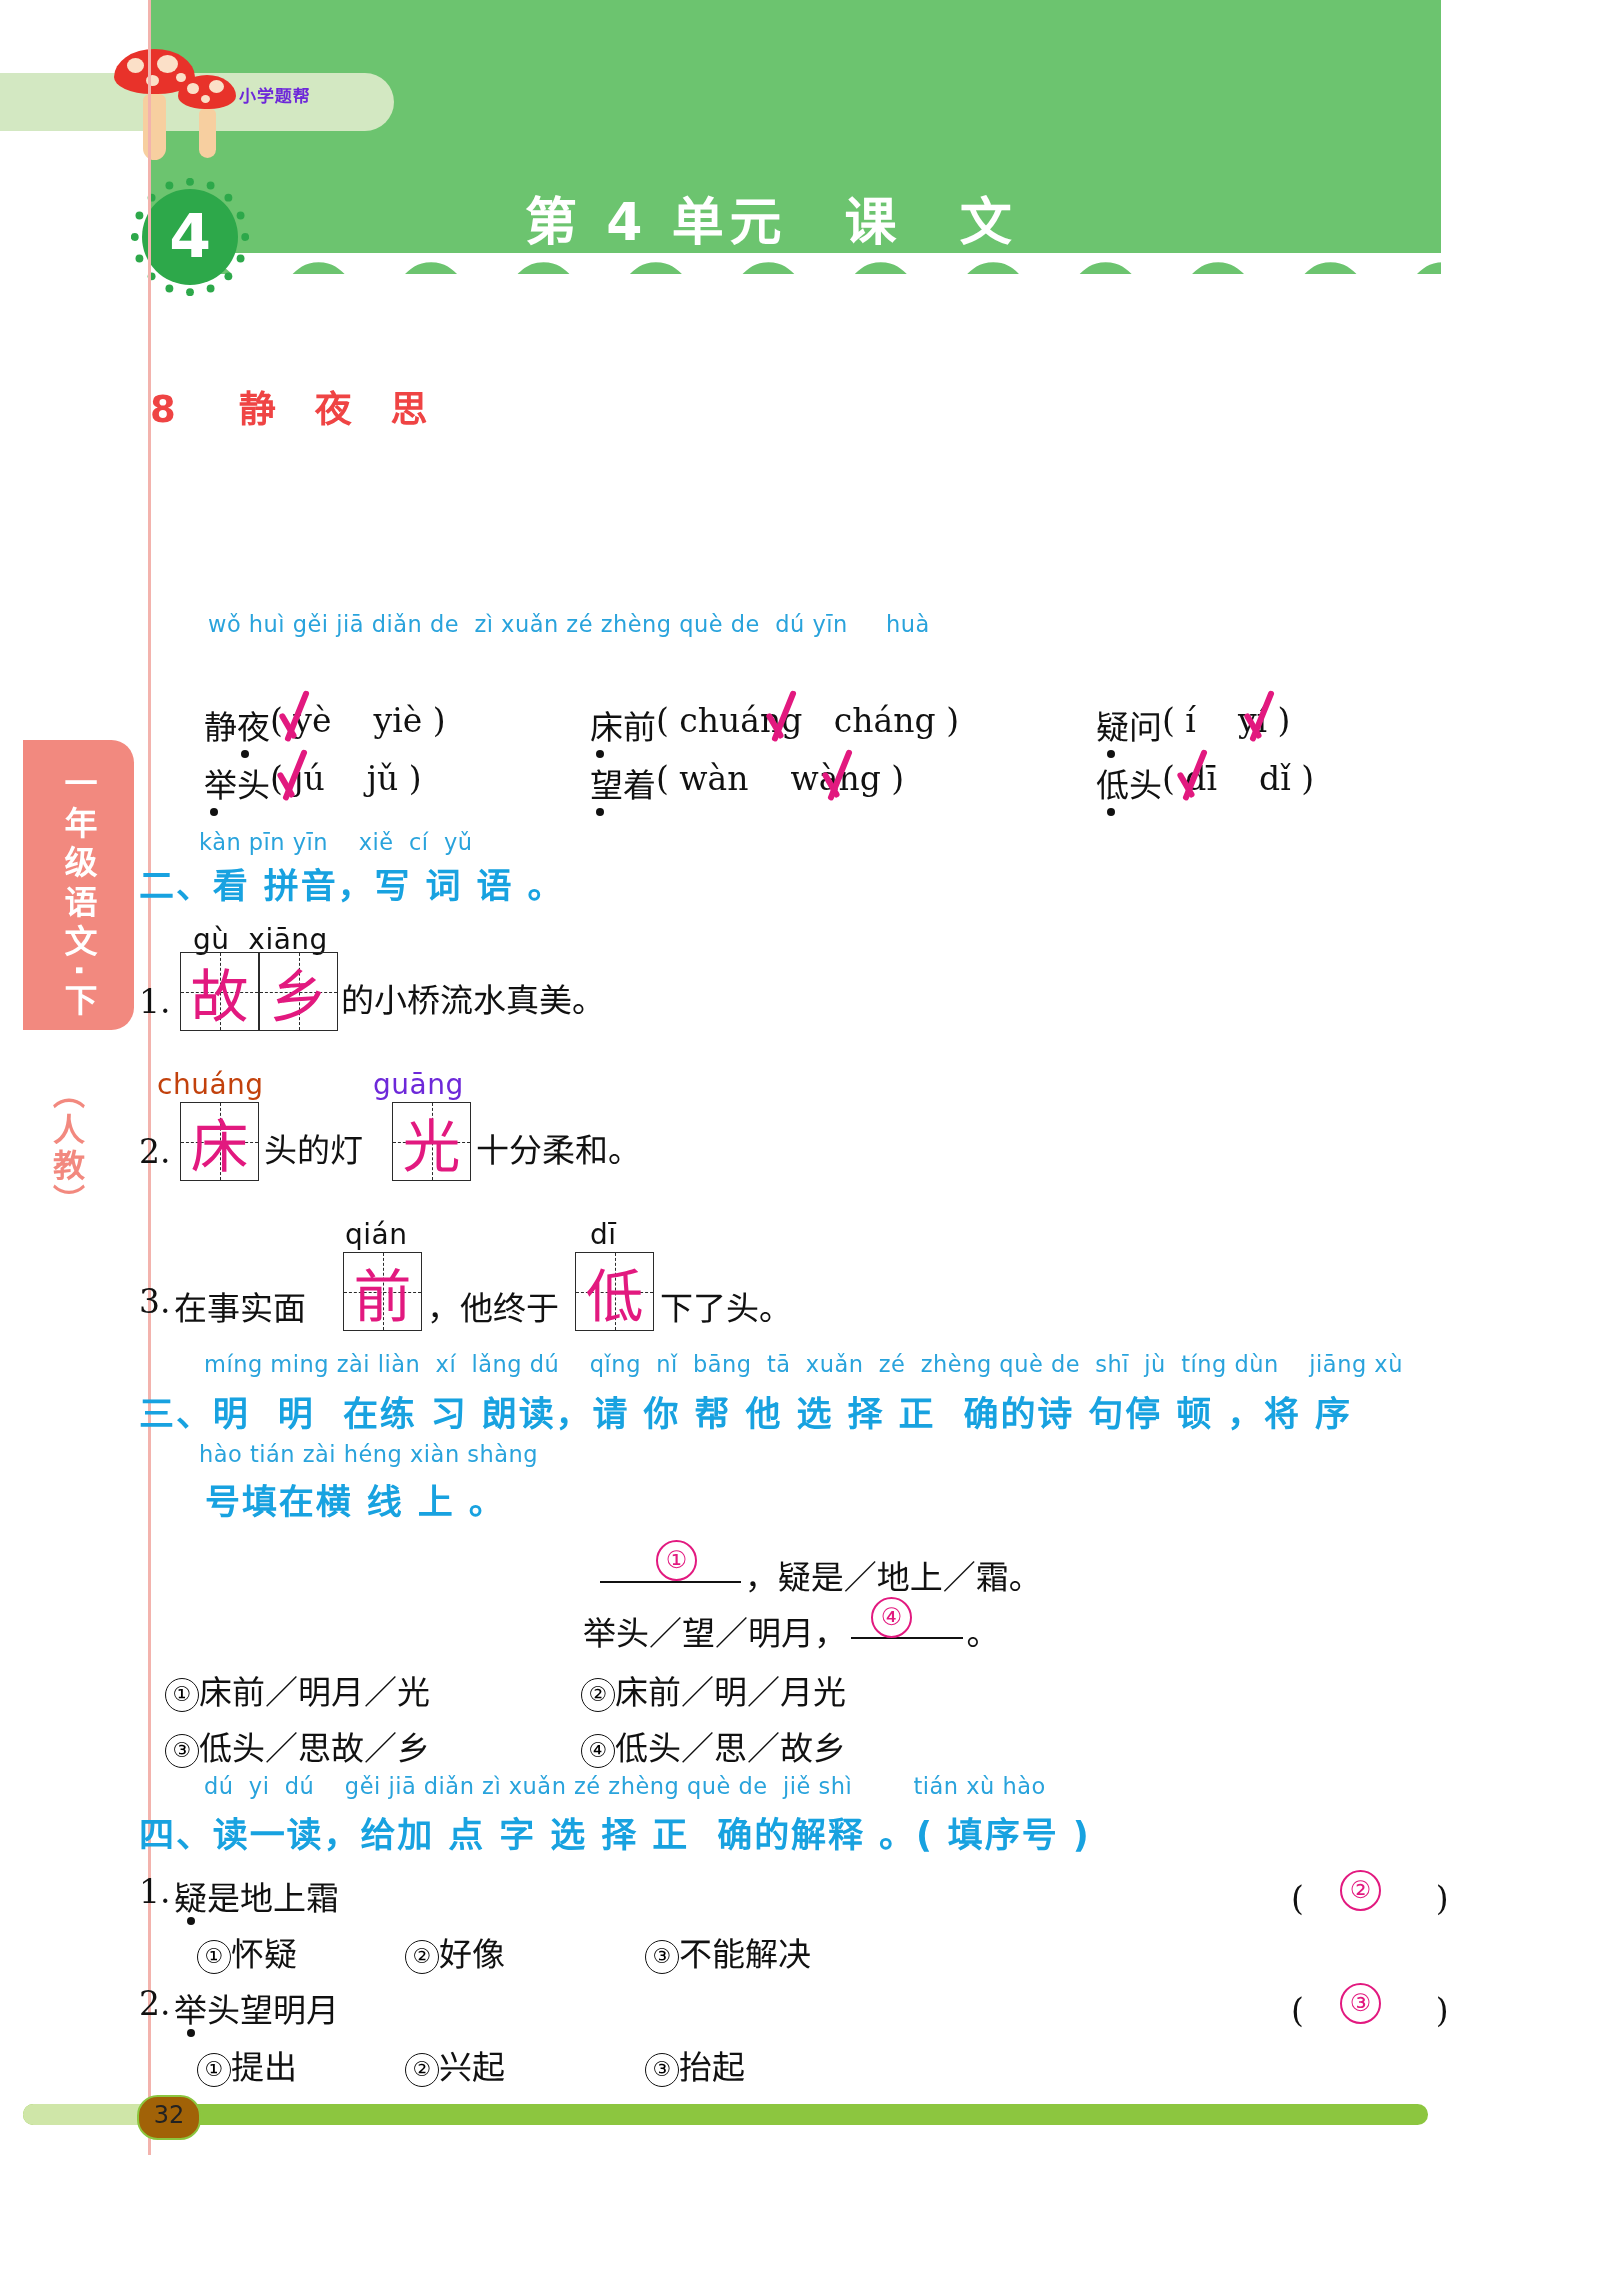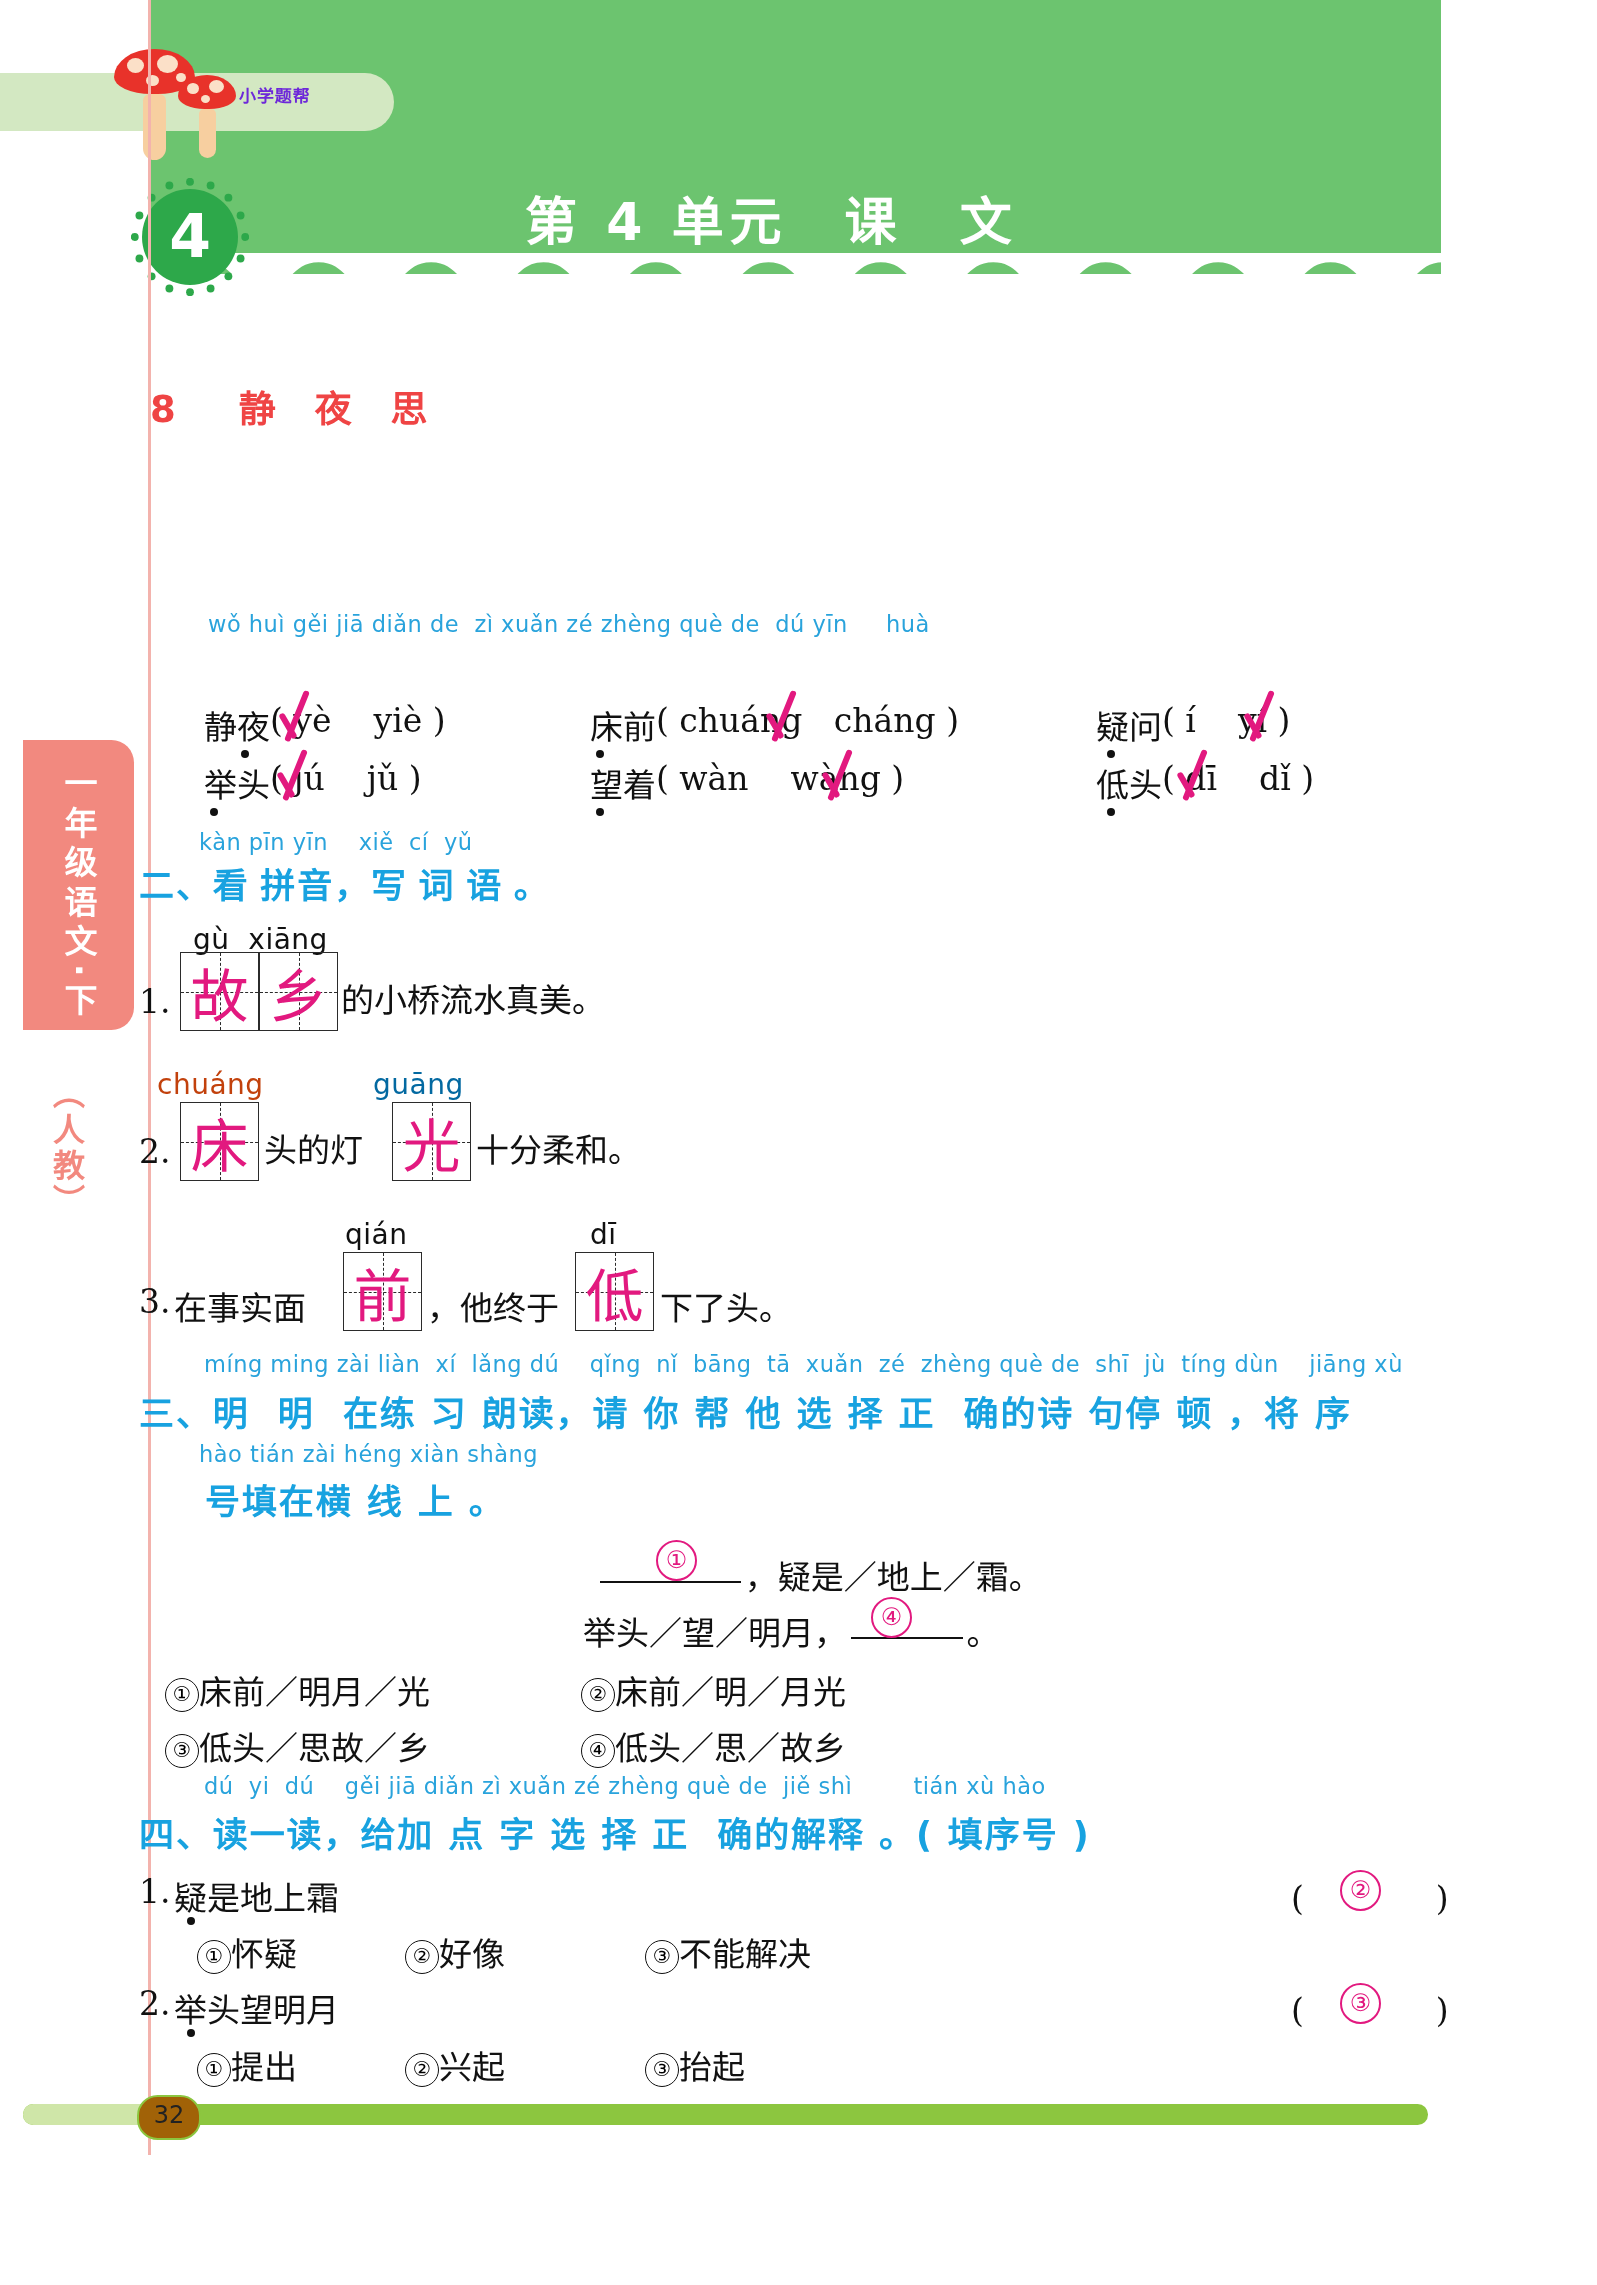--- a/index.html
+++ b/index.html
@@ -270,38 +270,38 @@
   <div class="abs body" style="left:656px;top:759px;">(&nbsp;wàn&nbsp;&nbsp;&nbsp;&nbsp;wàng&nbsp;)</div>
   <div class="dotmark" style="left:596px;top:808px;"></div>
   <div class="tick" style="left:824px;top:750px;"></div>
 
   <div class="abs body" style="left:1096px;top:759px;">低头</div>
   <div class="abs body" style="left:1162px;top:759px;">(&nbsp;dī&nbsp;&nbsp;&nbsp;&nbsp;dǐ&nbsp;)</div>
   <div class="dotmark" style="left:1107px;top:808px;"></div>
   <div class="tick" style="left:1179px;top:750px;"></div>
 
   <div class="abs py" style="left:199px;top:824px;">kàn pīn yīn　 xiě  cí  yǔ</div>
-  <div class="abs qhead" style="left:139px;top:857px;font-family:Liberation Serif, serif;">二、看 拼音，写 词 语 。</div>
+  <div class="abs qhead" style="left:139px;top:857px;">二、看 拼音，写 词 语 。</div>
 
   <div class="abs py" style="left:193px;top:923px;color:#111;font-size:28px;">gù  xiāng</div>
   <div class="abs body" style="left:139px;top:982px;">1.</div>
   <div class="tzg" style="left:180px;top:952px;width:79px;height:79px;">
     <div class="v"></div>
     <div class="h"></div>
     <div class="ch">故</div>
   </div>
   <div class="tzg" style="left:259px;top:952px;width:79px;height:79px;">
     <div class="v"></div>
     <div class="h"></div>
     <div class="ch">乡</div>
   </div>
   <div class="abs body" style="left:341px;top:974px;">的小桥流水真美。</div>
 
   <div class="abs py" style="left:157px;top:1068px;color:#c2410c;font-size:28px;">chuáng</div>
-  <div class="abs py" style="left:373px;top:1068px;color:#0369a1;font-size:28px;text-align:center;">guāng</div>
+  <div class="abs py" style="left:373px;top:1068px;color:#6d28d9;font-size:28px;text-align:center;">guāng</div>
   <div class="abs body" style="left:139px;top:1132px;">2.</div>
   <div class="tzg" style="left:180px;top:1102px;width:79px;height:79px;">
     <div class="v"></div>
     <div class="h"></div>
     <div class="ch">床</div>
   </div>
   <div class="abs body" style="left:264px;top:1124px;">头的灯</div>
   <div class="tzg" style="left:392px;top:1102px;width:79px;height:79px;">
     <div class="v"></div>
     <div class="h"></div>

